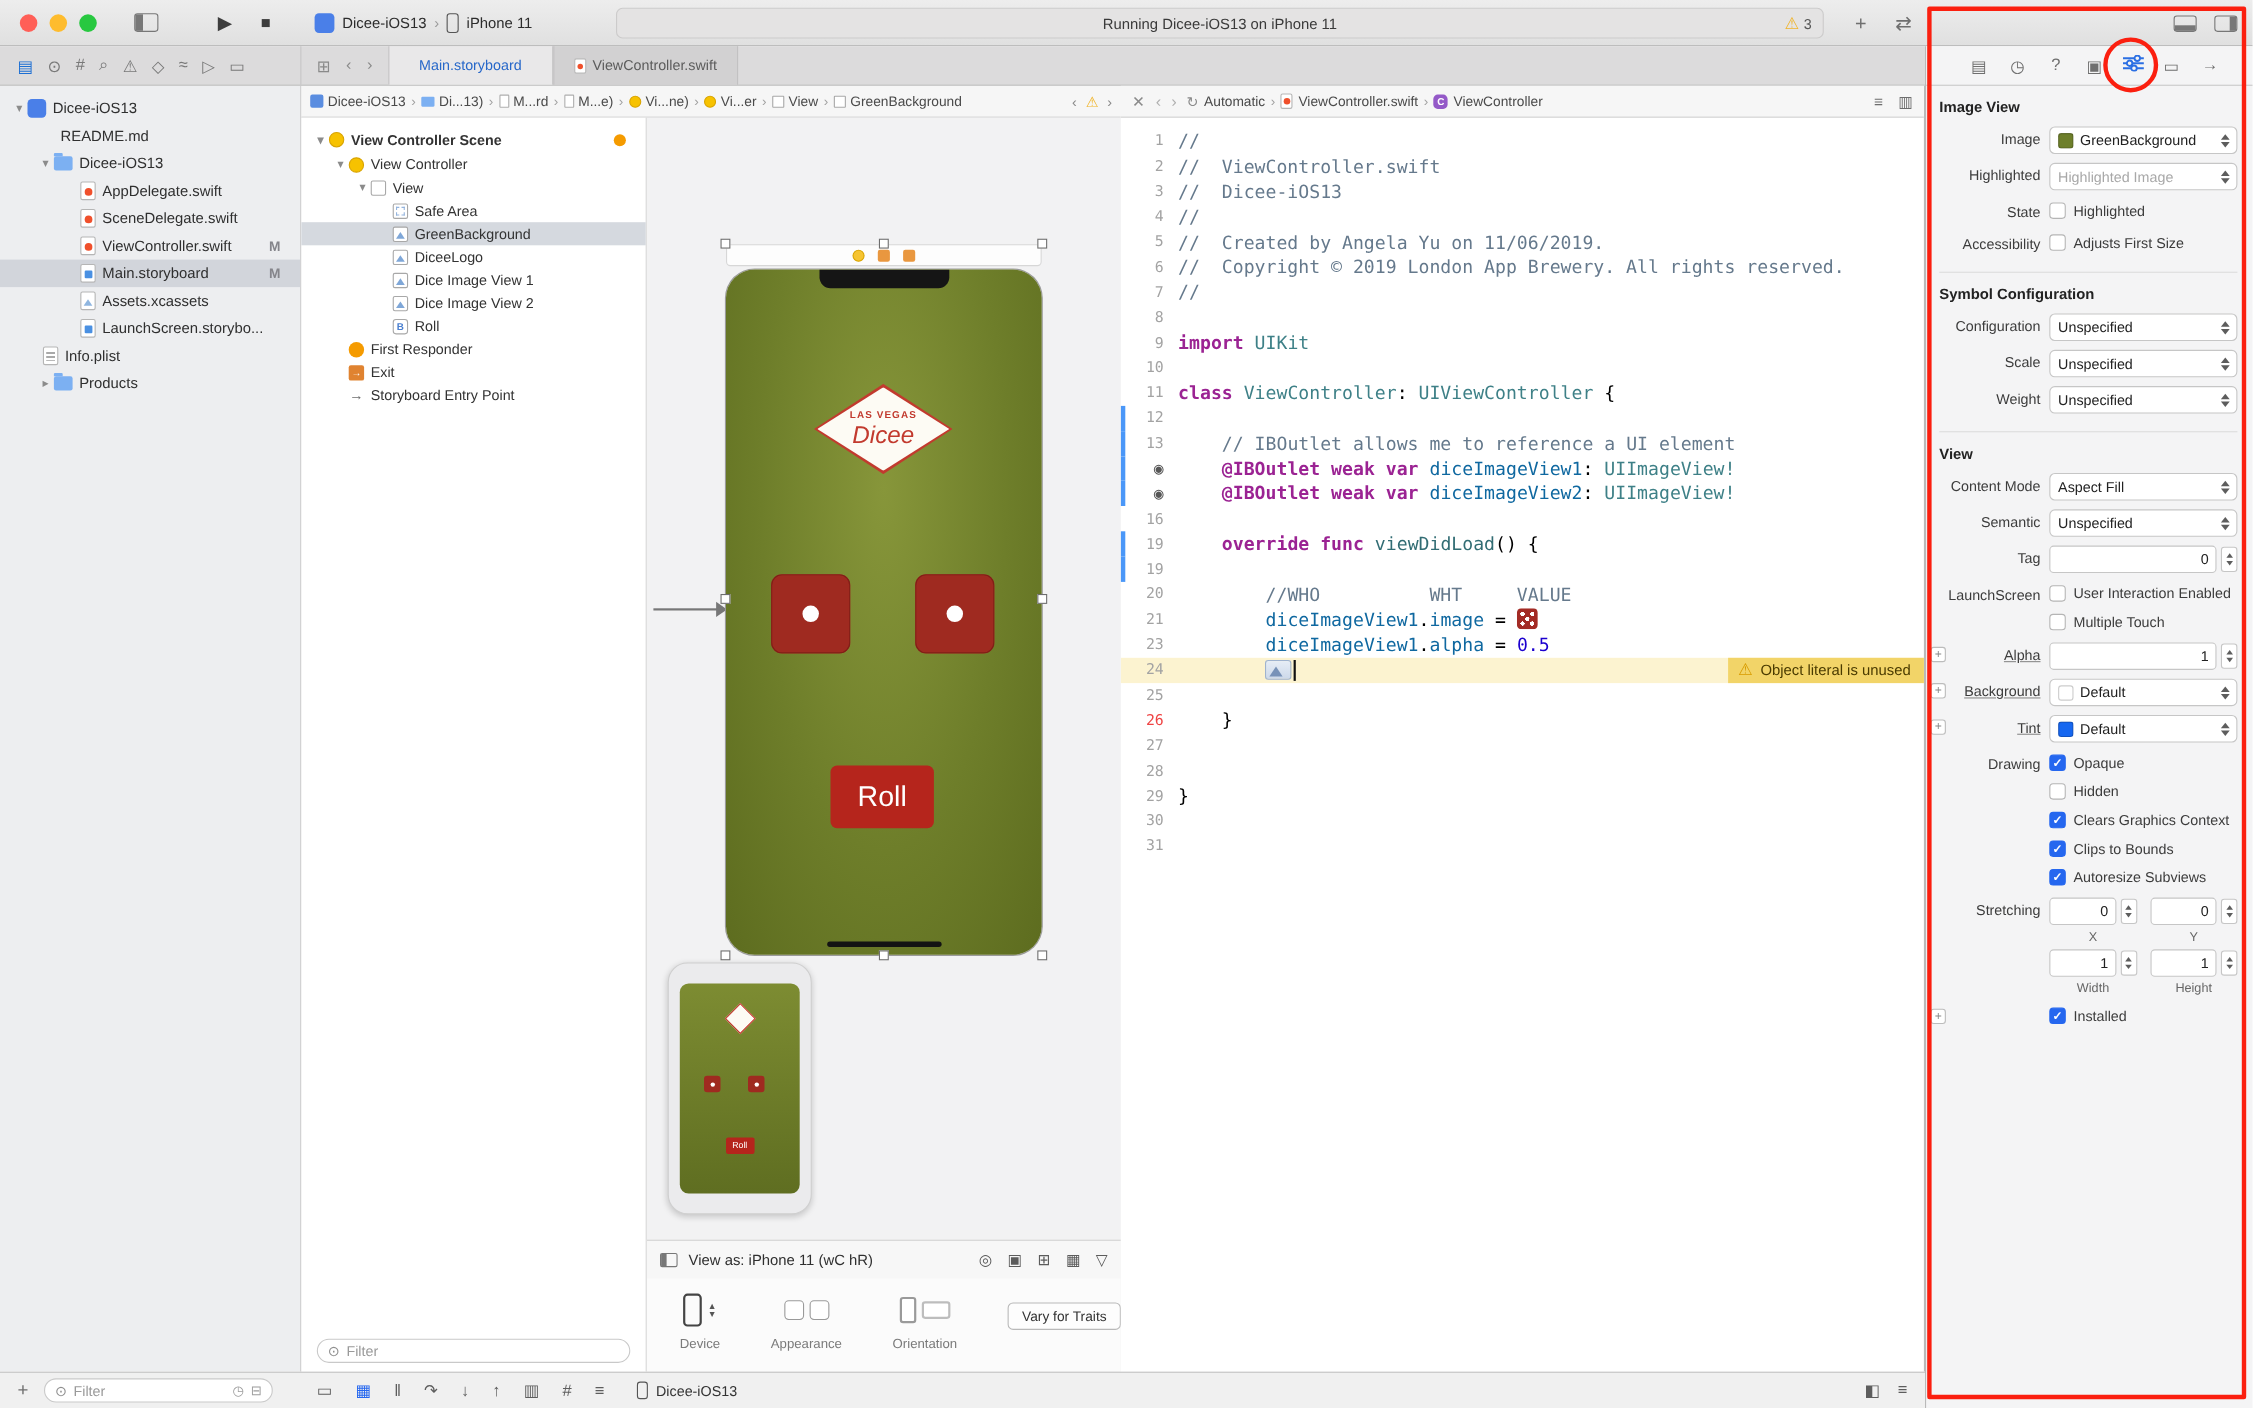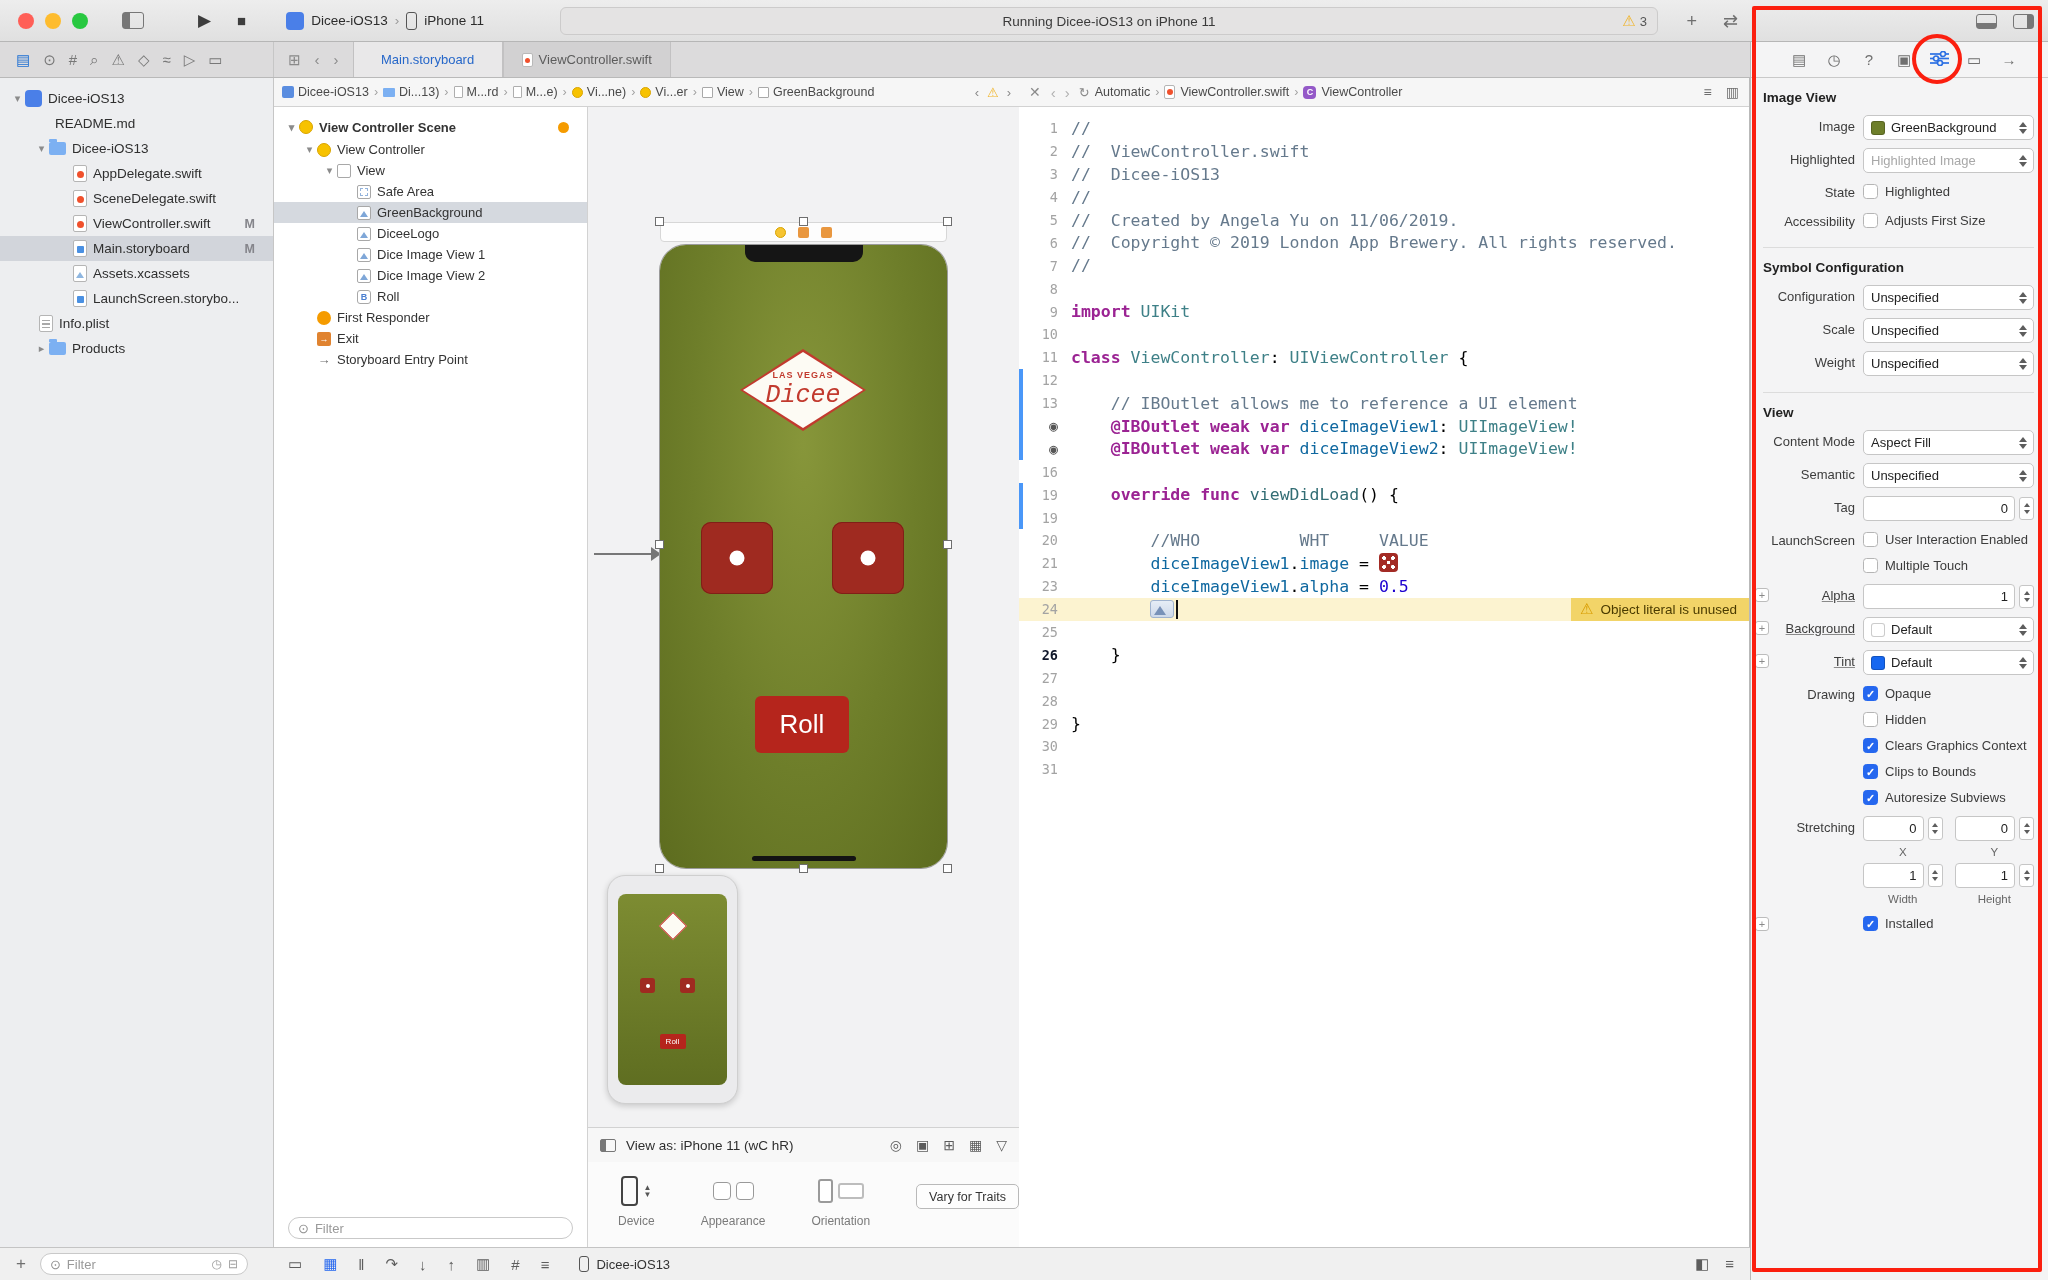--- a/index.html
+++ b/index.html
@@ -101,21 +101,21 @@
   .hdot.yc { border-radius:50%; background:#f6c431; border:1px solid #d9a400; }
   .hdot.or { border-radius:2px; background:#e9973f; }
   .phone { position:absolute; left:0; top:23px; width:287px; height:623px; border-radius:26px; background:radial-gradient(ellipse at 50% 32%, #87963a 0%, #6e7e2a 55%, #5d6c1f 100%); box-shadow:0 0 0 1px #9a9a9a; overflow:hidden; }
   .notch { position:absolute; left:50%; top:0; transform:translateX(-50%); width:118px; height:17px; background:#151515; border-radius:0 0 10px 10px; }
   .home-ind { position:absolute; left:50%; bottom:7px; transform:translateX(-50%); width:104px; height:5px; border-radius:3px; background:#131313; }
   .logo { position:absolute; left:80px; top:104px; width:126px; height:82px; }
   .logo .d-outer { position:absolute; inset:0; background:#c23a2e; clip-path:polygon(50% 0,100% 50%,50% 100%,0 50%); }
   .logo .d-inner { position:absolute; inset:3px; background:#fdfbf4; clip-path:polygon(50% 0,100% 50%,50% 100%,0 50%); }
   .logo-text { position:absolute; inset:0; display:flex; flex-direction:column; align-items:center; justify-content:center; gap:1px; }
   .logo-banner { font-size:9px; font-weight:bold; letter-spacing:1px; color:#c23a2e; }
-  .logo-script { font-family:Liberation Mono, monospace; font-style:italic; font-size:25px; color:#c23a2e; }
+  .logo-script { font-family:Liberation Sans, sans-serif; font-style:italic; font-size:22px; color:#c23a2e; }
   .die { position:absolute; top:277px; width:72px; height:72px; border-radius:10px; background:#9f2a20; box-shadow:inset 0 0 0 1px #801f17; }
   .die::after { content:""; position:absolute; left:50%; top:50%; transform:translate(-50%,-50%); width:15px; height:15px; border-radius:50%; background:#fff; }
   .die.d1 { left:41px; } .die.d2 { left:172px; }
   .roll-btn { position:absolute; left:95px; top:451px; width:94px; height:57px; background:#b5251c; border-radius:6px; display:flex; align-items:center; justify-content:center; color:#fff; font-size:26px; }
   .handle { position:absolute; width:9px; height:9px; background:#fff; border:1px solid #6e6e6e; }
   .h-tl{left:-5px;top:-5px;} .h-tc{left:50%;margin-left:-5px;top:-5px;} .h-tr{right:-5px;top:-5px;}
   .h-ml{left:-5px;top:50%;margin-top:-5px;} .h-mr{right:-5px;top:50%;margin-top:-5px;}
   .h-bl{left:-5px;bottom:-5px;} .h-bc{left:50%;margin-left:-5px;bottom:-5px;} .h-br{right:-5px;bottom:-5px;}
 
   .mini-phone { position:absolute; left:19px; top:768px; width:131px; height:229px; background:#ebebed; border:1px solid #cfcfcf; border-radius:18px; box-shadow:0 2px 6px rgba(0,0,0,.18); }
@@ -149,21 +149,21 @@
   .ec-auto { color:#8a8a8a; font-size:13px; }
   .ec-swift { width:11px; height:14px; background:#fff; border:1px solid #b5b5b5; border-radius:2px; position:relative; }
   .ec-swift::after { content:""; position:absolute; left:2px; top:3px; width:6px; height:6px; border-radius:50%; background:#f0502c; }
   .ec-class { width:13px; height:13px; border-radius:4px; background:#9459c8; color:#fff; font-size:9px; font-weight:bold; display:flex; align-items:center; justify-content:center; }
   .ed-crumb-right { margin-left:auto; display:flex; gap:14px; color:#6e6e6e; font-size:14px; }
   .code { position:relative; padding-top:10px; font-family:"DejaVu Sans Mono", monospace; font-size:16.5px; }
   .crow { position:relative; display:flex; align-items:center; height:22.9px; }
   .crow.chg::before { content:""; position:absolute; left:0; top:0; bottom:0; width:4px; background:#4a97f8; }
   .crow.warnbg { background:#fcf3d0; }
   .ln { width:52px; flex:none; text-align:right; padding-right:13px; font-size:13.5px; color:#a3a3a3; }
-  .ln.cur { color:#0f172a; font-weight:bold; }
+  .ln.cur { color:#ef4444; font-weight:normal; }
   .ln .outlet { color:#565656; font-size:15px; }
   .src { white-space:pre; }
   .s-c{color:#65798c;} .s-k{color:#9b2393;font-weight:bold;} .s-t{color:#3e8087;}
   .s-v{color:#0f68a0;} .s-f{color:#326d74;} .s-n{color:#1c00cf;} .s-p{color:#000;}
   .dice-ic { display:inline-block; width:19px; height:19px; border-radius:4px; vertical-align:-3px;
     background:radial-gradient(circle 2px at 27% 27%, #fff 95%, transparent), radial-gradient(circle 2px at 73% 27%, #fff 95%, transparent),
     radial-gradient(circle 2px at 50% 50%, #fff 95%, transparent), radial-gradient(circle 2px at 27% 73%, #fff 95%, transparent),
     radial-gradient(circle 2px at 73% 73%, #fff 95%, transparent), #a32b25; }
   .imglit { display:inline-block; width:24px; height:18px; border-radius:3px; border:1px solid #9fb3cf; background:linear-gradient(#e6edf6,#cdd9ea); position:relative; vertical-align:-3px; }
   .imglit::after { content:""; position:absolute; left:3px; bottom:2px; border-left:6px solid transparent; border-right:6px solid transparent; border-bottom:9px solid #7892b8; }

